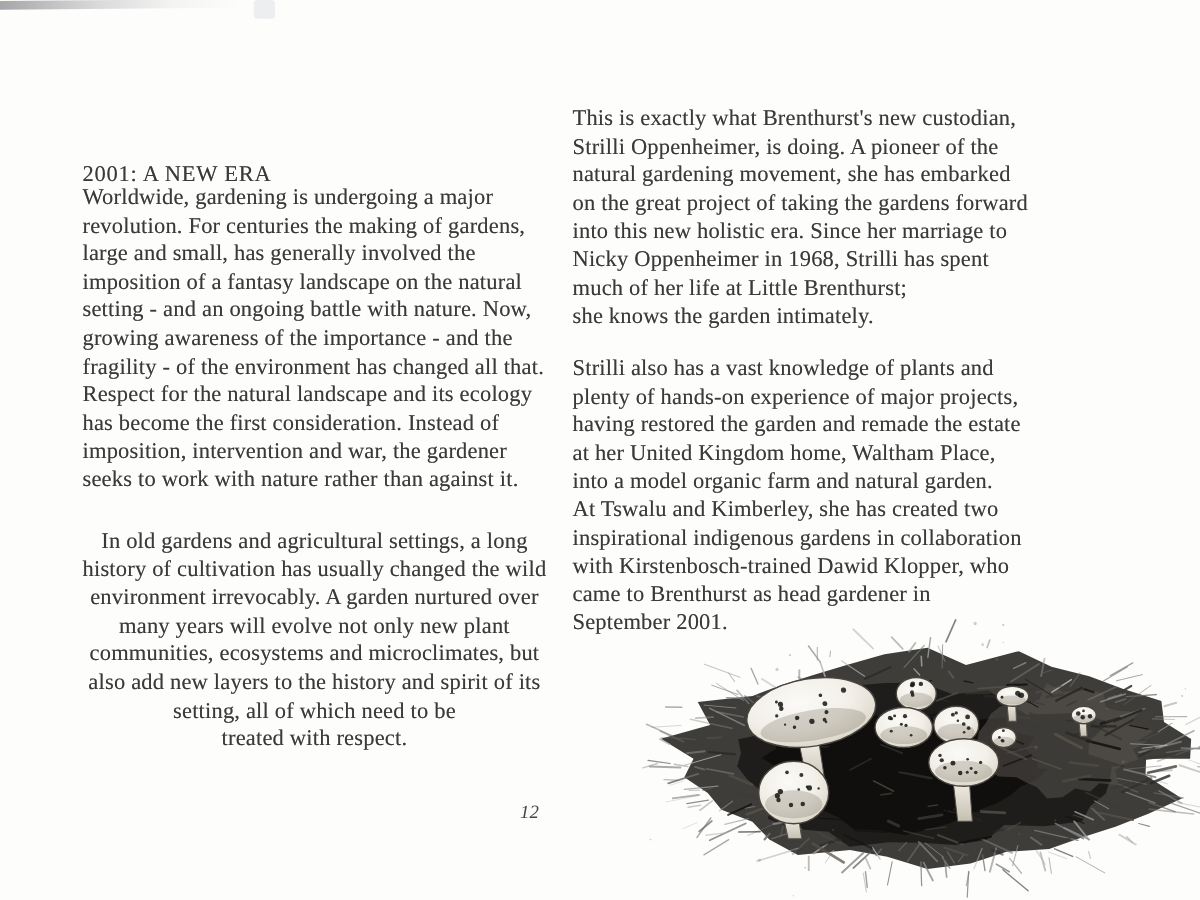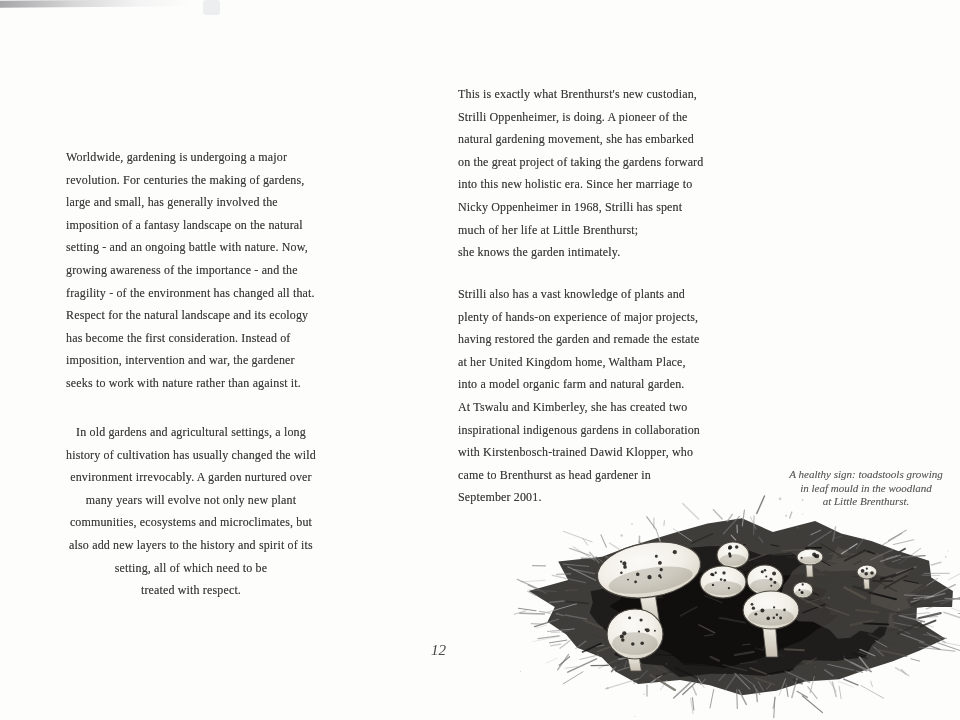--- a/index.html
+++ b/index.html
@@ -5,40 +5,40 @@
   html,body{margin:0;padding:0;}
   body{
     width:960px;height:720px;position:relative;overflow:hidden;
     background:#ffffff;
     font-family:"Liberation Serif", serif;
     color:var(--ink,#3a3a3a);
   }
   .page{position:absolute;inset:0;background:var(--paper,#fdfdfc);}
   .textblock{
     position:absolute;
-    font-size:12px;
+    font-size:18px;
     line-height:22.6px;
     letter-spacing:.15px;
     white-space:pre;
     color:var(--ink,#3a3a3a);
     text-shadow:0 0 .45px rgba(70,70,70,.55);
   }
   .heading-line{display:block;}
   .smallcaps{font-variant:small-caps;letter-spacing:.8px;}
   .caps{letter-spacing:.6px;}
   .caption{
     position:absolute;left:775px;top:468px;width:182px;
     text-align:center;font-style:italic;
     font-size:11px;line-height:13.6px;
     color:var(--caption_ink,#5d5d5d);
     white-space:pre;
     text-shadow:0 0 .4px rgba(110,110,110,.6);
   }
   .page-number{
-    position:absolute;left:431px;top:642px;
+    position:absolute;left:416px;top:642px;
     font-style:italic;font-size:15px;color:#474747;
   }
   .illustration{position:absolute;left:505px;top:494px;width:455px;height:226px;}
   .scan-streak{
     position:absolute;left:0;top:0;width:192px;height:7px;
     background:linear-gradient(90deg,rgba(95,95,100,.55),rgba(140,140,145,.32) 40%,rgba(190,190,195,.15) 72%,rgba(220,220,225,0) 100%);
     transform:skewY(-.5deg);border-radius:0 0 4px 0;
   }
   .scan-smudge{
     position:absolute;left:203px;top:0;width:17px;height:15px;
@@ -48,20 +48,21 @@
 </head>
 <body>
 
 <div class="page">
 
   <div class="scan-streak"></div>
   <div class="scan-smudge"></div>
 
   <div>
     <div class="textblock" style="left:66px;top:83px;">
+      <span class="heading-line caps">2001: A NEW ERA</span>
     </div>
     <div class="textblock" style="left:66px;top:146px;">Worldwide, gardening is undergoing a major
 revolution. For centuries the making of gardens,
 large and small, has generally involved the
 imposition of a fantasy landscape on the natural
 setting - and an ongoing battle with nature. Now,
 growing awareness of the importance - and the
 fragility - of the environment has changed all that.
 Respect for the natural landscape and its ecology
 has become the first consideration. Instead of
@@ -91,23 +92,20 @@
 having restored the garden and remade the estate
 at her United Kingdom home, Waltham Place,
 into a model organic farm and natural garden.
 At Tswalu and Kimberley, she has created two
 inspirational indigenous gardens in collaboration
 with Kirstenbosch-trained Dawid Klopper, who
 came to Brenthurst as head gardener in
 September 2001.</div>
   </div>
 
-  <div class="caption">A healthy sign: toadstools growing
-in leaf mould in the woodland
-at Little Brenthurst.</div>
 
   <svg id="shroomSvg" class="illustration" viewBox="-27 -3 455 226" aria-hidden="true">
     <defs>
       <radialGradient id="capG" cx="42%" cy="32%" r="75%">
         <stop offset="0%" stop-color="#fbfaf7"></stop>
         <stop offset="55%" stop-color="#f2efe8"></stop>
         <stop offset="100%" stop-color="#d8d2c5"></stop>
       </radialGradient>
       <linearGradient id="stG" x1="0" y1="0" x2="0" y2="1">
         <stop offset="0%" stop-color="#f1eee6"></stop>

